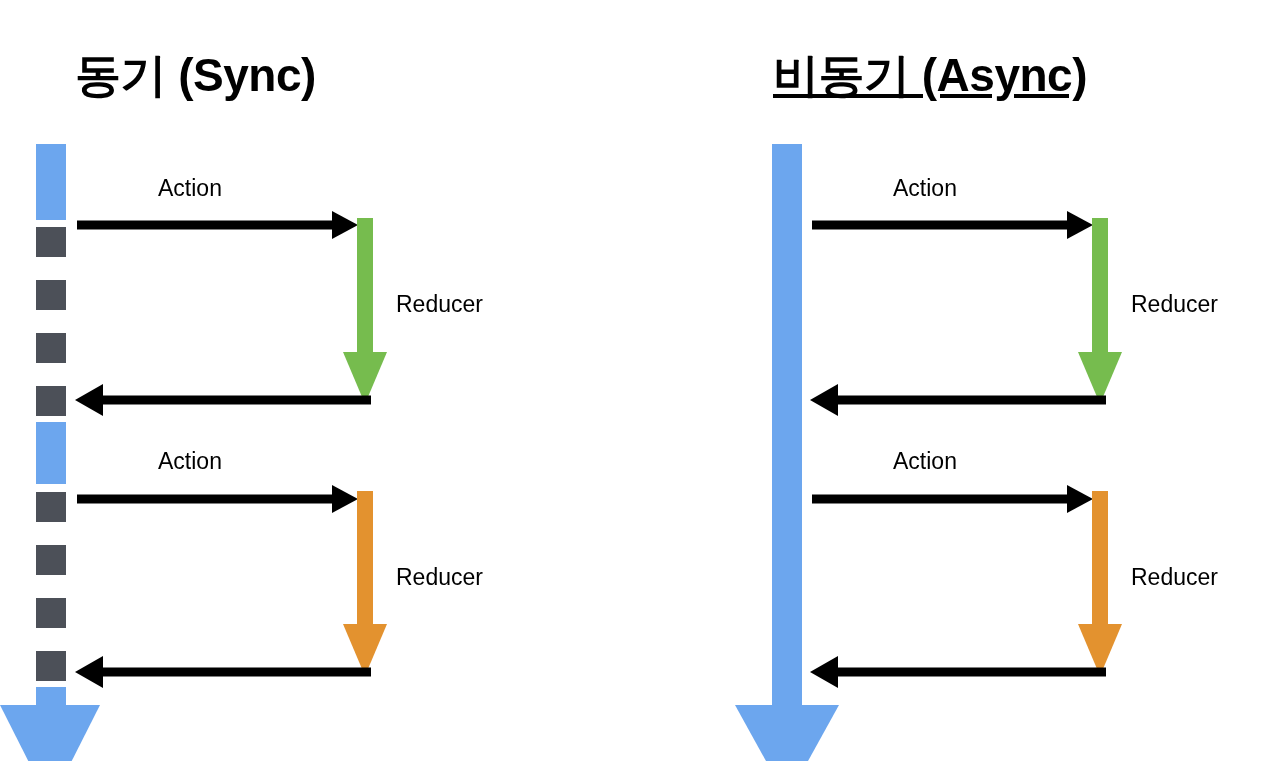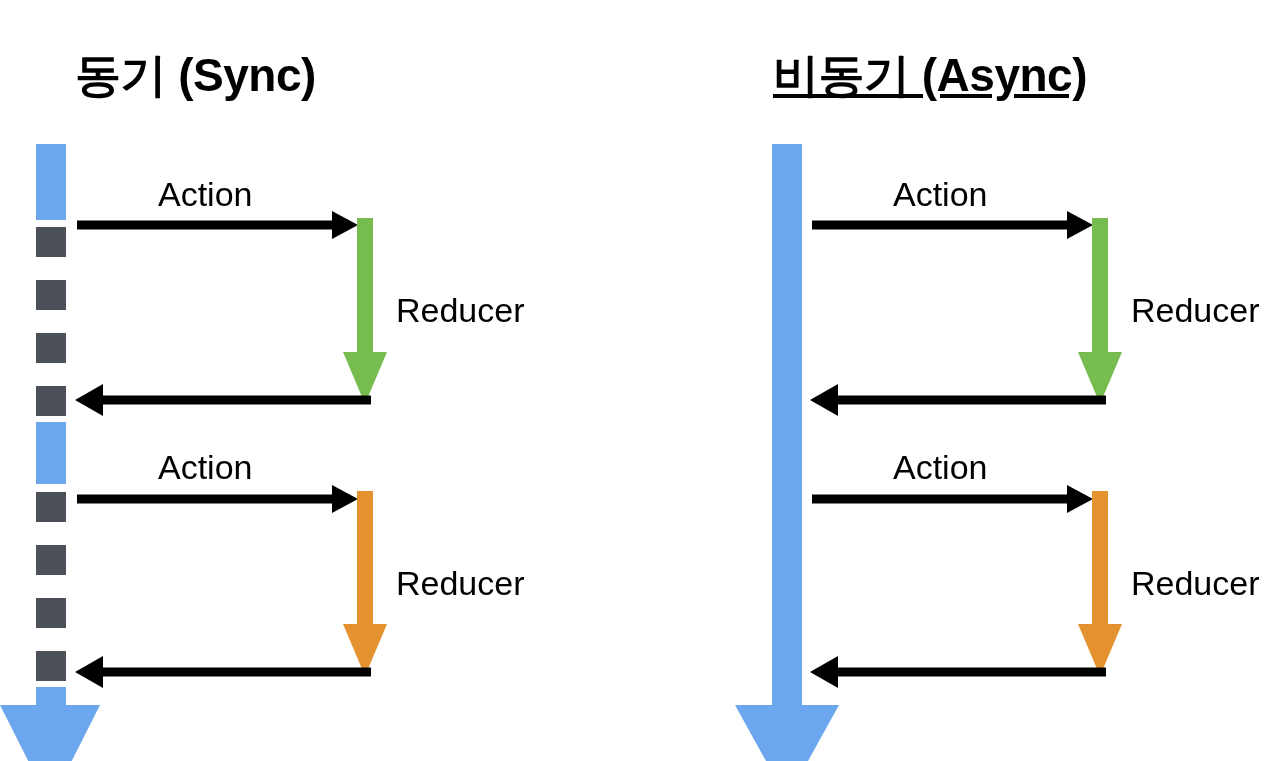--- a/index.html
+++ b/index.html
@@ -26,21 +26,21 @@
     font-size: 46px;
     line-height: 1;
     color: #000000;
     white-space: nowrap;
     letter-spacing: -0.5px;
   }
   .arrow-label {
     position: absolute;
     font-family: "Liberation Sans", sans-serif;
     font-weight: normal;
-    font-size: 34px;
+    font-size: 23px;
     line-height: 1;
     color: #000000;
     white-space: nowrap;
   }
   svg.layer {
     position: absolute;
     left: 0;
     top: 0;
     width: 1280px;
     height: 761px;

